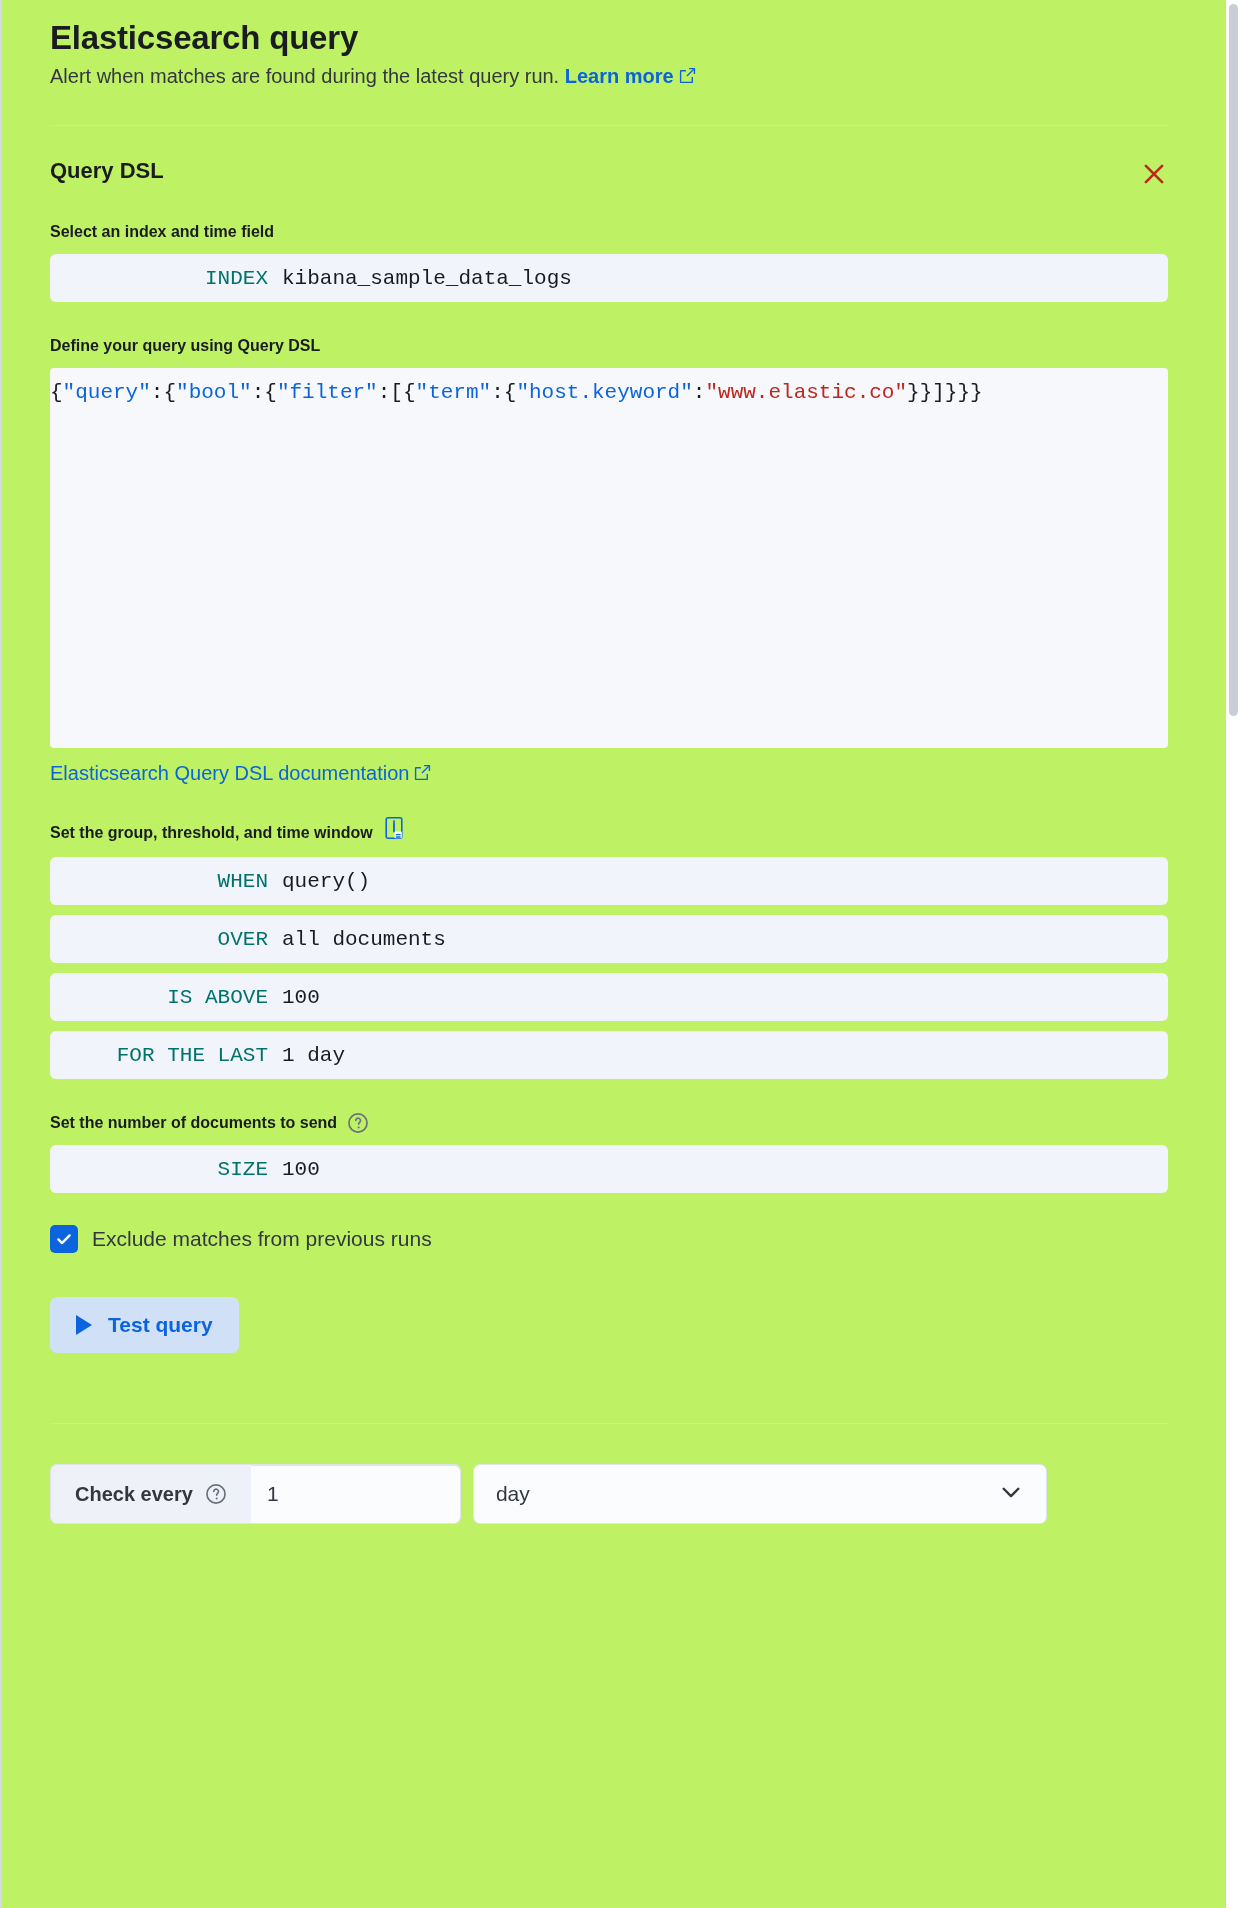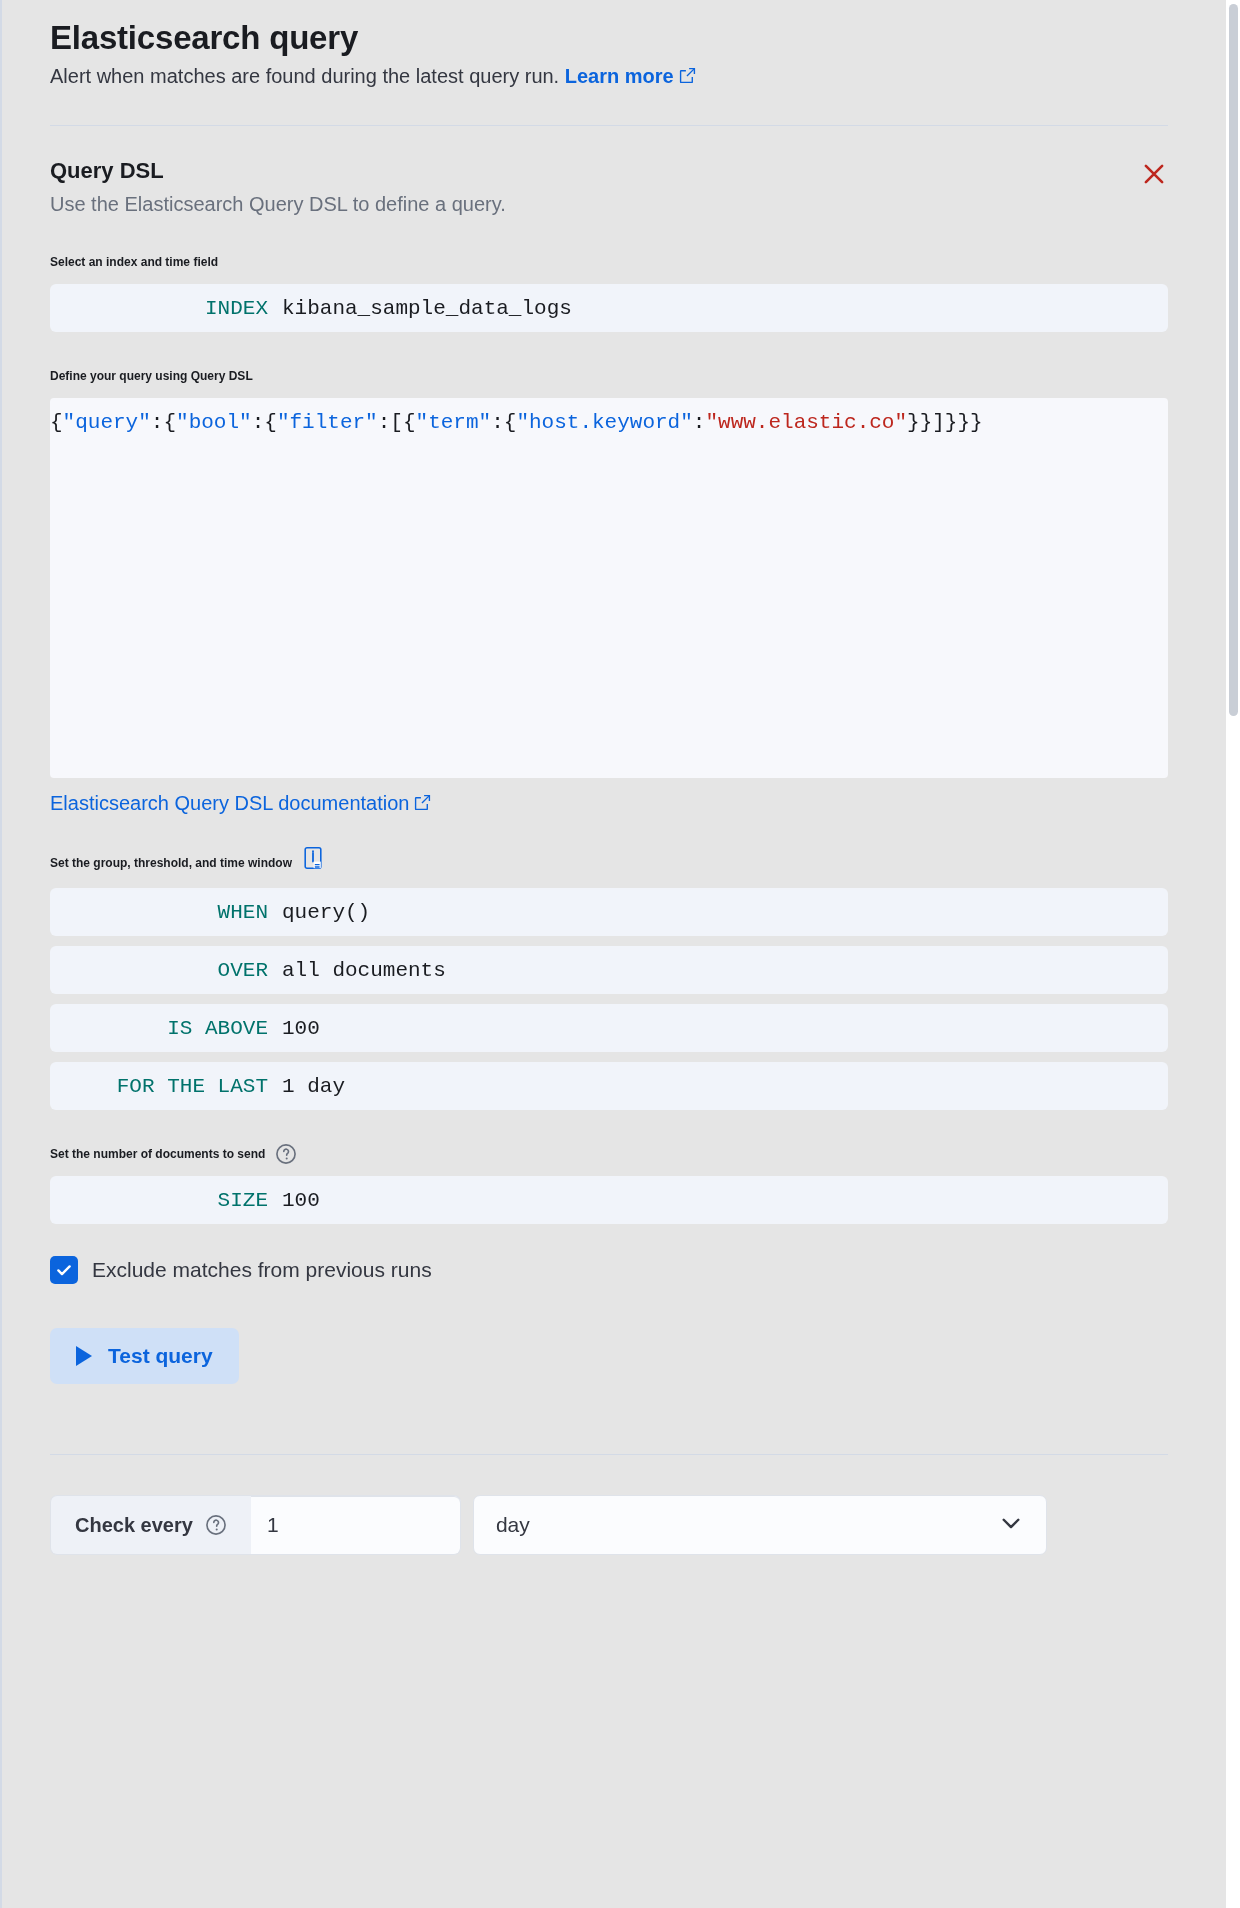--- a/index.html
+++ b/index.html
@@ -11,21 +11,21 @@
   }
   body {
     width: 1240px;
     min-height: 1908px;
     position: relative;
   }
   .page {
     position: relative;
     width: 1240px;
     min-height: 1908px;
-    background: #e5e5e5;
+    background: #bef264;
     overflow: hidden;
   }
   
   .left-edge {
     position: absolute;
     left: 0; top: 0; bottom: 0;
     width: 2px;
     background: #d3dae6;
   }
   .right-scroll-track {
@@ -101,21 +101,21 @@
     background: transparent;
     padding: 0;
     width: 28px; height: 28px;
     cursor: pointer;
     display: flex;
     align-items: center;
     justify-content: center;
     margin-top: 4px;
   }
   h3.field-label {
-    font-size: 12px;
+    font-size: 16px;
     line-height: 28px;
     font-weight: bold;
     color: #1a1c21;
     margin: 30px 0 8px 0;
     display: flex;
     align-items: center;
     gap: 10px;
   }
   .row-field {
     width: 1118px;
@@ -280,21 +280,20 @@
             <path d="M14 2L7.5 8.5" fill="none" stroke="#0b64dd" stroke-width="1.3"></path>
             <path d="M12.5 9.5v4.5a.5.5 0 01-.5.5H2a.5.5 0 01-.5-.5V4a.5.5 0 01.5-.5h4.5" fill="none" stroke="#0b64dd" stroke-width="1.3"></path>
           </svg></span>
     </p>
 
     <hr class="sep">
 
     <div class="section-head-row">
       <div>
         <h2 class="section-title">Query DSL</h2>
-        <p class="section-desc">Use the Elasticsearch Query DSL to define a query.</p>
       </div>
       <button class="close-btn">
         <svg width="26" height="26" viewBox="0 0 16 16">
             <path d="M3 3l10 10M13 3L3 13" stroke="#bd271e" stroke-width="1.6" fill="none" stroke-linecap="round"></path>
           </svg>
       </button>
     </div>
 
     <h3 class="field-label">Select an index and time field</h3>
     <div class="row-field">

